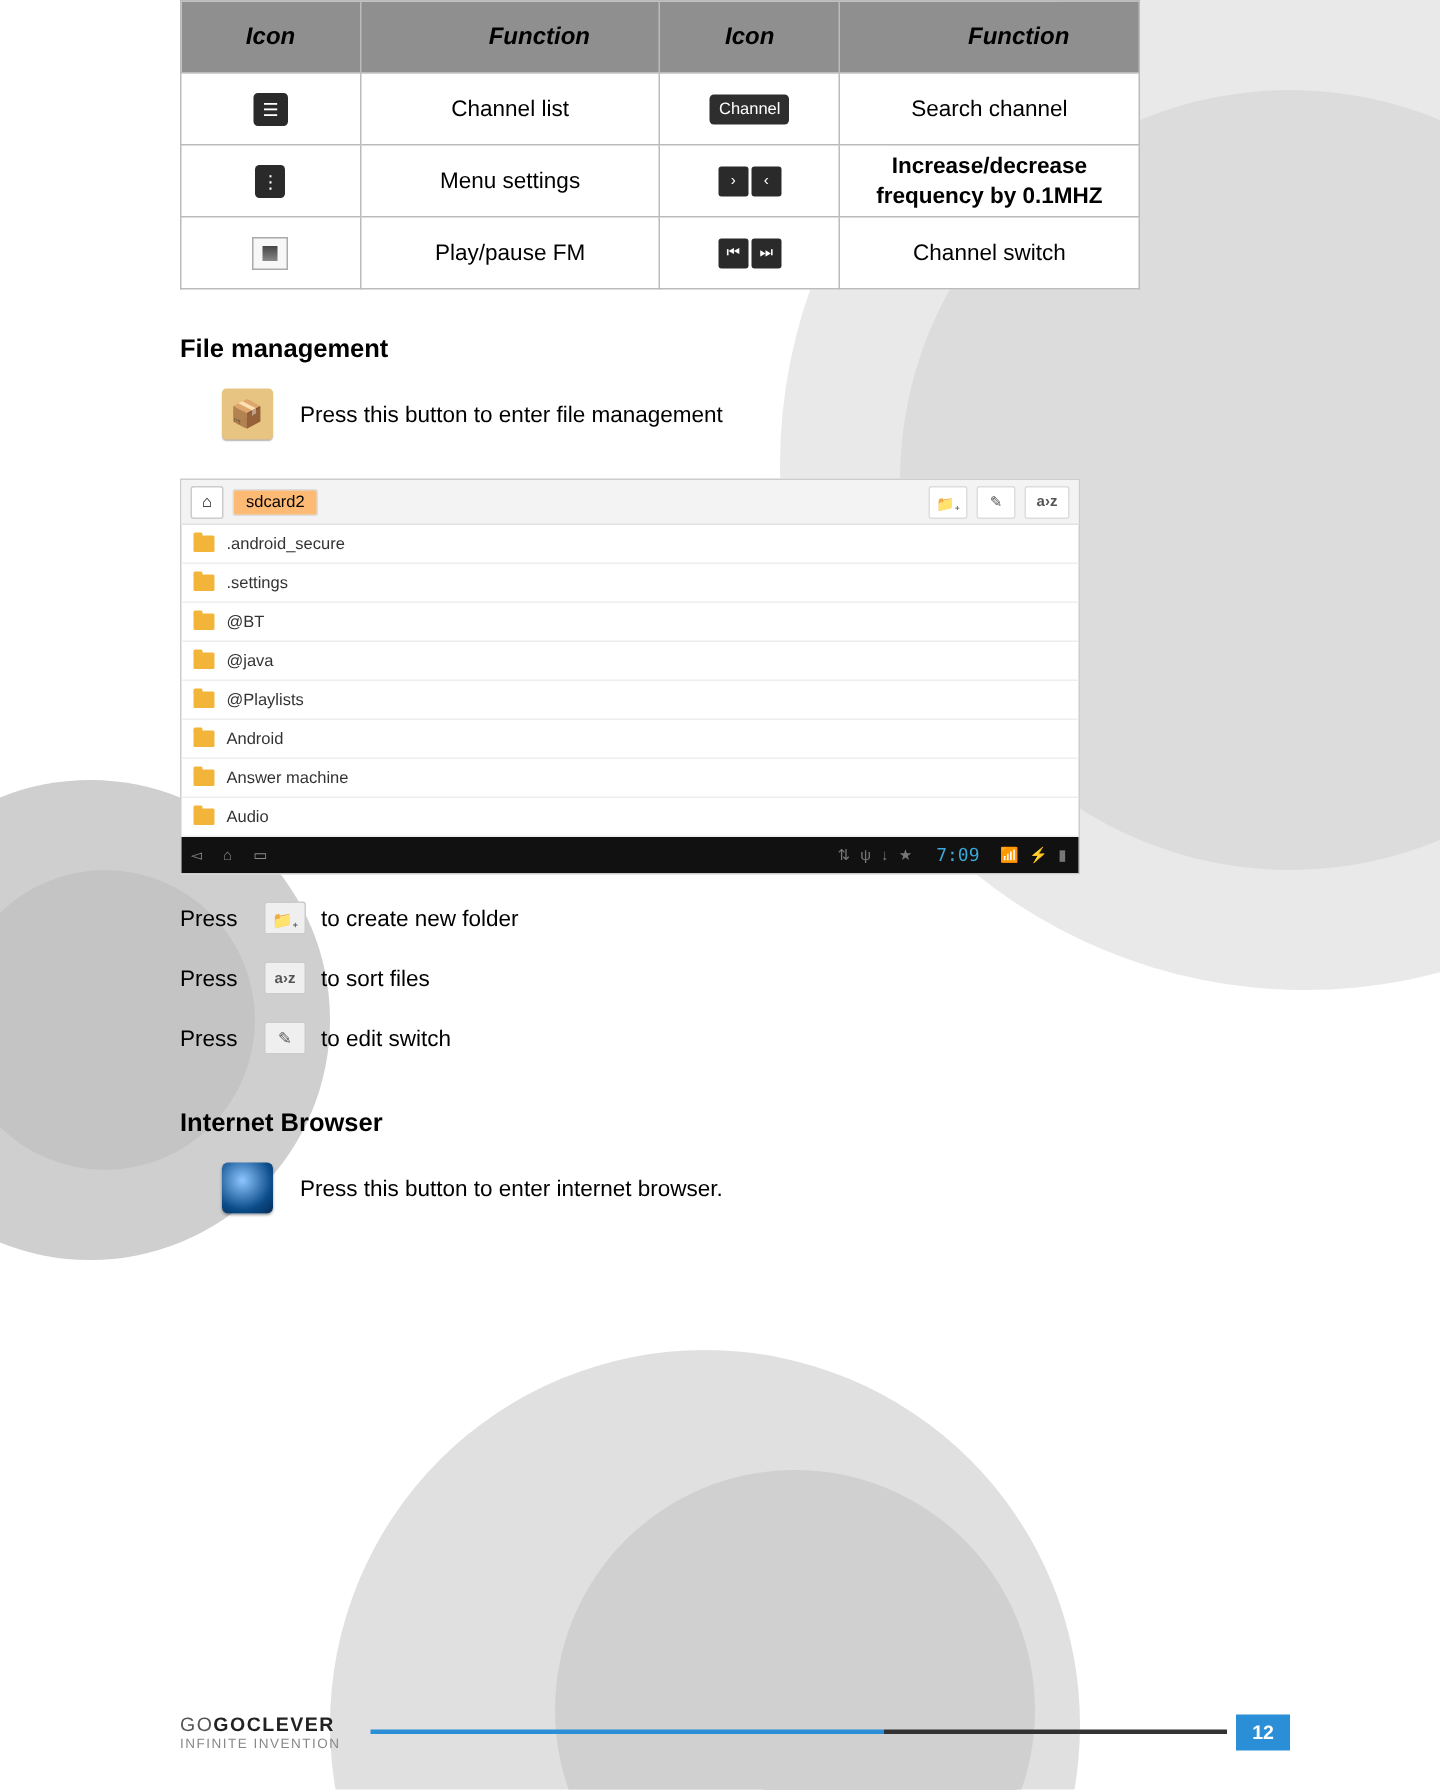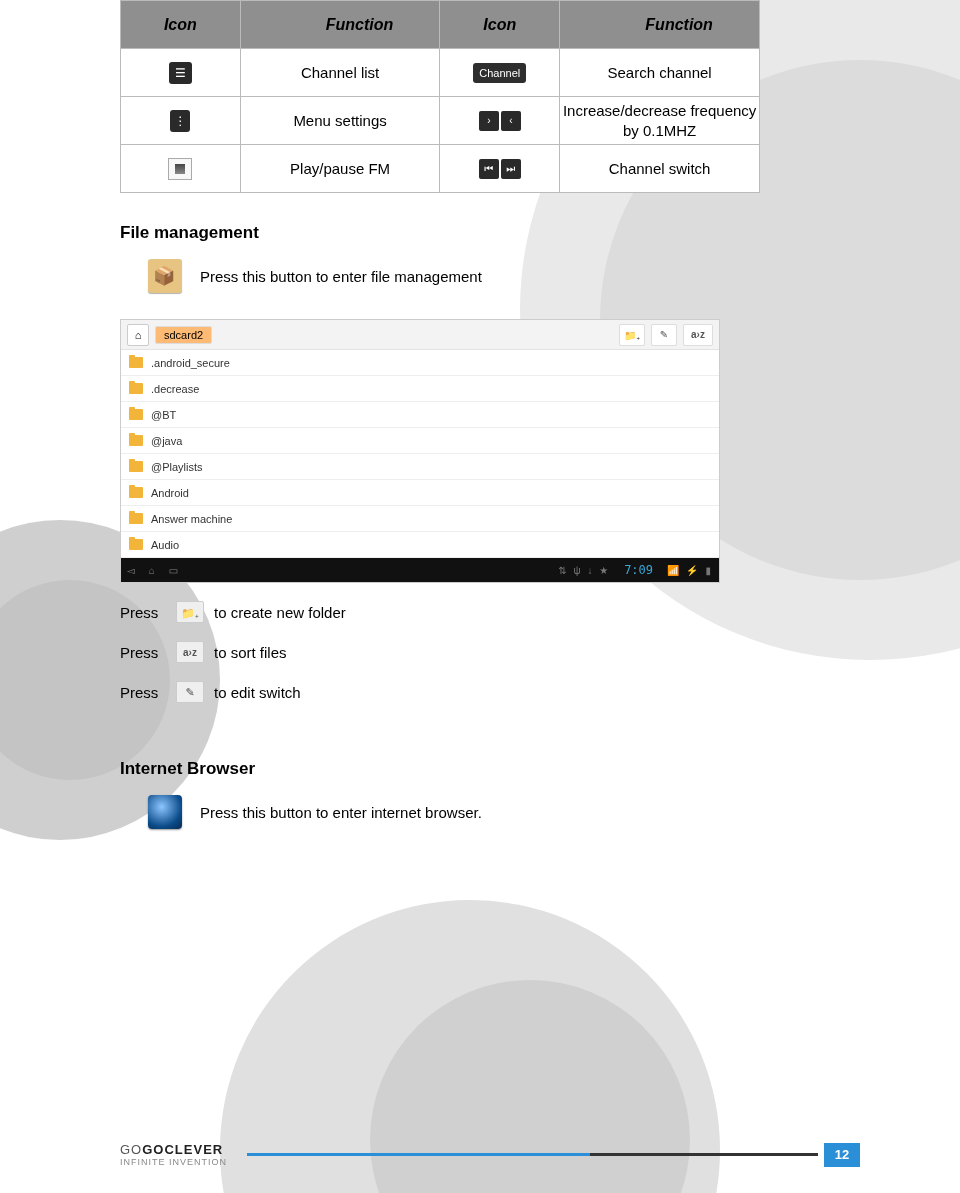--- a/index.html
+++ b/index.html
@@ -28,21 +28,21 @@
     border: 1px solid #bbb;
     height: 48px;
     text-align: center;
     vertical-align: middle;
     font-size: 16px;
     font-weight: bold;
     background: #fff;
   }
   table.fn th { background: #8f8f8f; color: #000; font-style: italic; font-weight: bold; }
   table.fn td { font-weight: normal; font-style: normal; font-size: 15px; }
-  table.fn td .multi { line-height: 1.3; }
+  table.fn td .multi { line-height: 1.3; font-weight: bold; }
   .col-i { width: 120px; margin-top: 44px; }
   .col-f { width: 200px; padding-left: 39px; }
   .dark-chip { background: #2a2a2a; color: #fff; border-radius: 3px; height: 22px; display: inline-flex; align-items: center; justify-content: center; font-size: 12px; padding: 0 6px; gap: 4px; }
   .search-chip { background: #2e2e2e; color: #fff; border-radius: 3px; height: 20px; padding: 0 6px; font-size: 11px; display: inline-flex; align-items: center; }
   .sq-btn { width: 20px; height: 20px; background: #2a2a2a; color: #fff; display: inline-flex; align-items: center; justify-content: center; font-size: 12px; border-radius: 2px; }
   .stop-chip { width: 24px; height: 22px; background: #f7f7f7; border: 1px solid #aaa; display:inline-flex; align-items:center; justify-content:center; }
   .stop-inner { width: 10px; height: 10px; background: linear-gradient(#444,#888); }
   .prevnext { display:inline-flex; gap: 2px; }
   .prevnext .sq-btn { font-size: 10px; }
 
@@ -155,21 +155,21 @@
     <span class="tool">✎</span>
     <span class="tool az">a›z</span>
   </div>
   <div class="list">
     <div class="row">
           <span class="folder-ico"></span>
           <span>.android_secure</span>
         </div>
     <div class="row">
           <span class="folder-ico"></span>
-          <span>.decrease</span>
+          <span>.settings</span>
         </div>
     <div class="row">
           <span class="folder-ico"></span>
           <span>@BT</span>
         </div>
     <div class="row">
           <span class="folder-ico"></span>
           <span>@java</span>
         </div>
     <div class="row">
@@ -209,21 +209,21 @@
   <span class="lbl">Press</span>
   <span class="tool-sm az">a›z</span>
   <span>to sort files</span>
 </div>
 <div class="pressline">
   <span class="lbl">Press</span>
   <span class="tool-sm">✎</span>
   <span>to edit switch</span>
 </div>
 
-<div class="section" style="margin-top:56px;">Internet Browser</div>
+<div class="section" style="margin-top:36px;">Internet Browser</div>
 <div class="instr">
   <span class="browser-icon"></span>
   <span>Press this button to enter internet browser.</span>
 </div>
 
 </div>
 
 <div class="footer">
   <div class="logo">
     <span>GO</span><span class="strong">GOCLEVER</span>

